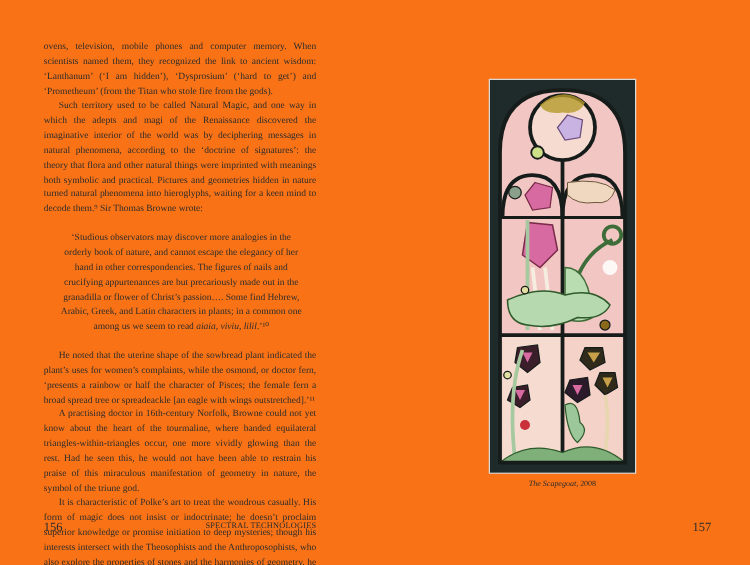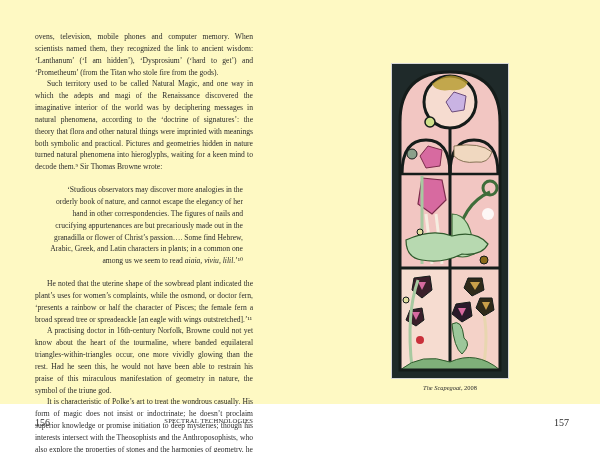--- a/index.html
+++ b/index.html
@@ -1,25 +1,25 @@
 <!DOCTYPE html>
 <html><head>
 <meta charset="utf-8">
 <style>
   html, body { margin: 0; padding: 0; background: #ffffff; }
   body { width: 600px; height: 452px; position: relative; overflow: hidden;
          font-family: "Liberation Serif", "DejaVu Serif", serif; color: #2b2b2b; }
-  .page { position: absolute; top: 0; height: 404px; background: #fef9c3; }
+  .page { position: absolute; top: 0; height: 452px; background: #f97316; }
   .page-left { left: 0; width: 300px; }
   .page-right { left: 300px; width: 300px; }
   .text-block { position: absolute; left: 35px; top: 31px; width: 218px;
                 font-size: 7.6px; line-height: 11.85px; text-align: justify; hyphens: auto; }
   .text-block p { margin: 0; }
   .text-block p.indent { text-indent: 12px; }
-  .quote { margin: 11px 0 11px 12px !important; text-align: right; width: 196px; }
+  .quote { margin: 11px 0 11px 12px !important; text-align: center; width: 196px; }
   .quote em { font-style: italic; }
   .footer-left-num { position: absolute; left: 35px; top: 417px; font-size: 10px; }
   .running-head { position: absolute; left: 150px; width: 103px; top: 417px; font-size: 6.6px;
                   letter-spacing: 0.2px; text-align: right; }
   .footer-right-num { position: absolute; left: 254px; top: 417px; font-size: 10px; }
   .figure { position: absolute; left: 92px; top: 64px; width: 116px; height: 314px;
             background: #1f2a2a; box-shadow: 0 0 0 1px #d8d8d8; }
   .caption { position: absolute; left: 80px; width: 140px; top: 384px; font-size: 6.4px;
              text-align: center; font-style: italic; }
   .caption span.year { font-style: normal; }

